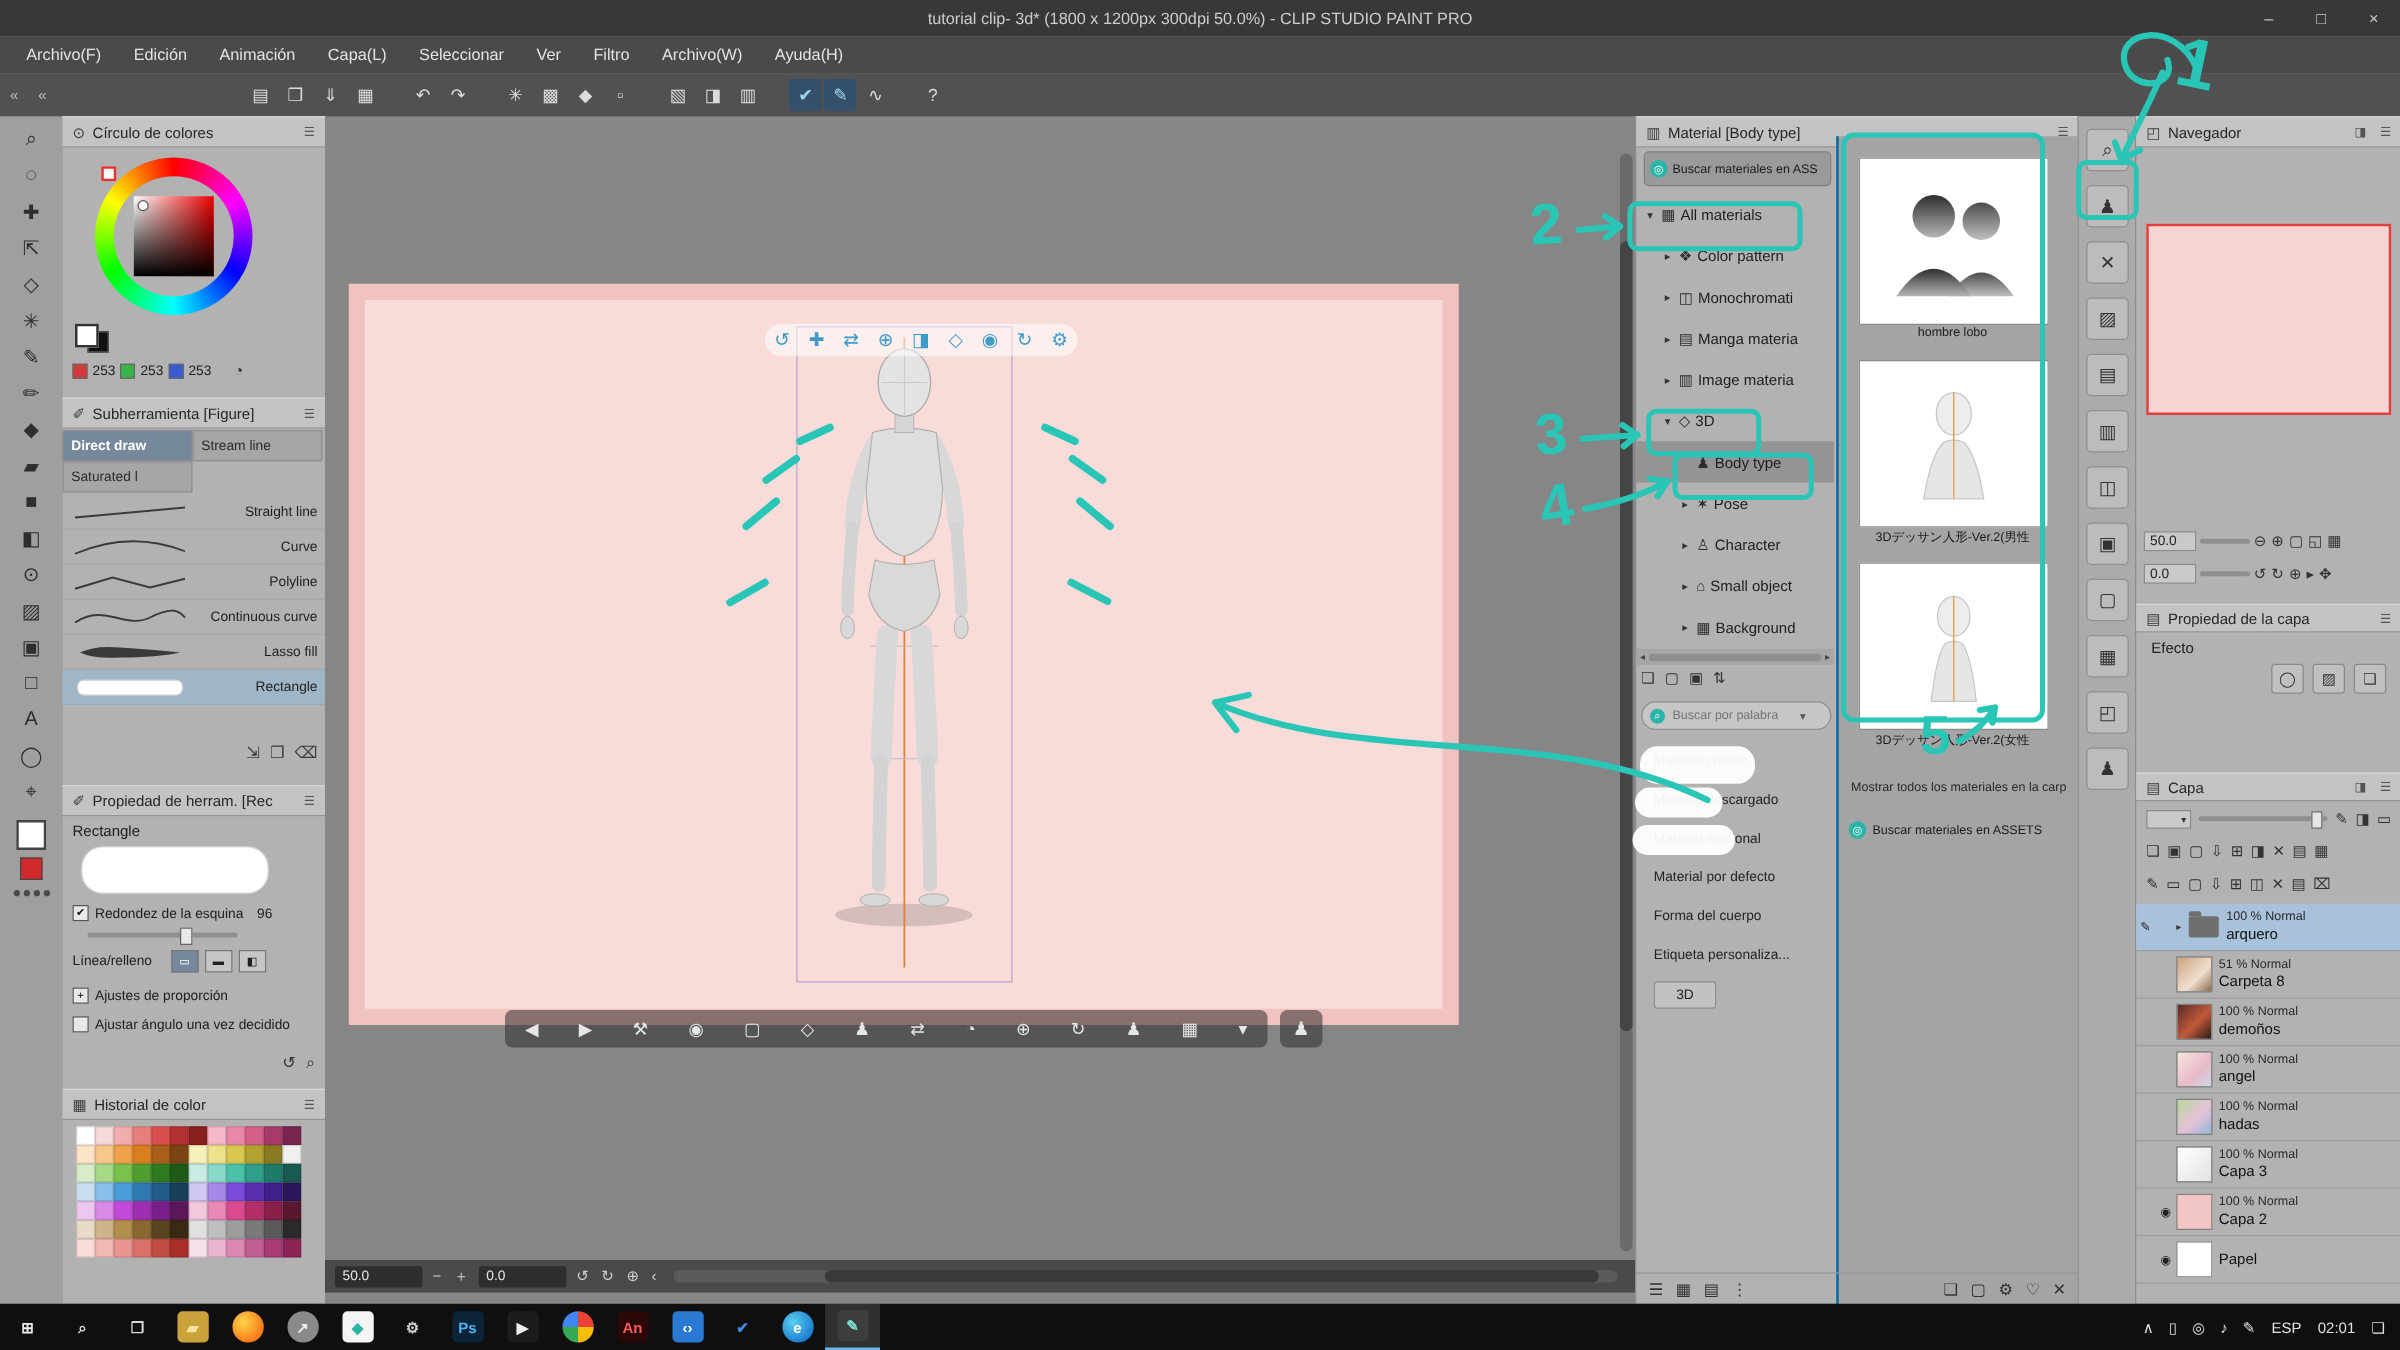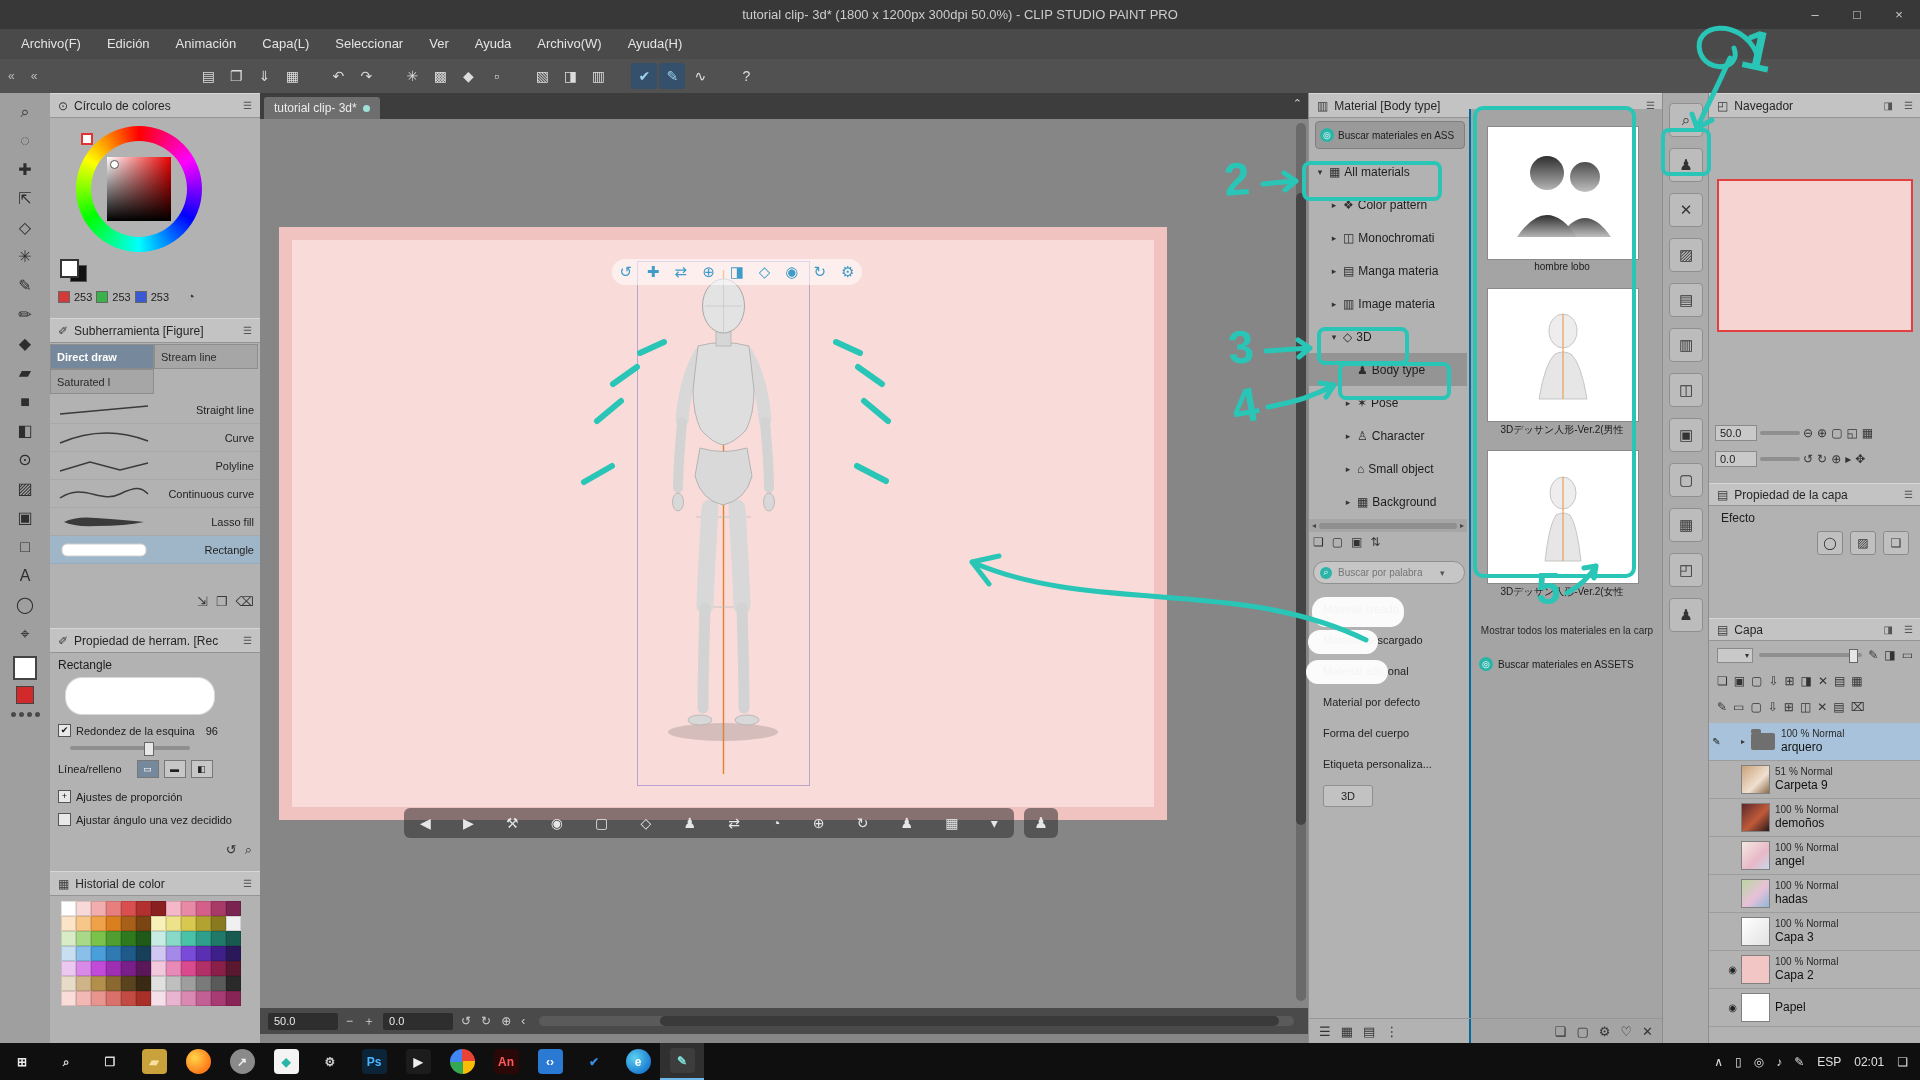--- a/index.html
+++ b/index.html
@@ -185,21 +185,21 @@
   </div>
 
   <div class="abs" id="menubar">
       <span id="menu-items" style="display:flex">
         <span class="menu-item">Archivo(F)</span>
         <span class="menu-item">Edición</span>
         <span class="menu-item">Animación</span>
         <span class="menu-item">Capa(L)</span>
         <span class="menu-item">Seleccionar</span>
         <span class="menu-item">Ver</span>
-        <span class="menu-item">Ayuda</span>
+        <span class="menu-item">Filtro</span>
         <span class="menu-item">Archivo(W)</span>
         <span class="menu-item">Ayuda(H)</span>
       </span>
     </div>
 
   <div class="abs" id="toolbar">
     <span class="tchev">«</span>
     <span class="tchev">«</span>
     <div id="tb-groups">
         <div class="tgroup">
@@ -491,27 +491,20 @@
           <div class="chcell" style="background: rgb(232, 180, 207);"></div>
           <div class="chcell" style="background: rgb(217, 137, 178);"></div>
           <div class="chcell" style="background: rgb(194, 95, 148);"></div>
           <div class="chcell" style="background: rgb(168, 58, 116);"></div>
           <div class="chcell" style="background: rgb(138, 36, 86);"></div>
         </div>
     </div>
   </div>
 
   <div class="abs" id="canvasarea">
-    <div id="tabbar">
-      <div id="tab">
-        <span>tutorial clip- 3d*</span>
-        <span class="tabdot"></span>
-      </div>
-      <span id="collapse-top">⌃</span>
-    </div>
 
     <div id="pink-outer">
       <div id="pink-inner"></div>
     </div>
 
     <div id="figure-box">
       <svg width="171" height="523" viewBox="0 0 171 523">
         <ellipse cx="85" cy="470" rx="55" ry="9" fill="rgba(80,80,80,0.22)"></ellipse>
         <line x1="85.5" y1="8" x2="85.5" y2="512" stroke="#e08030" stroke-width="1.4"></line>
         <line x1="56" y1="150" x2="115" y2="150" stroke="#bdbdbd" stroke-width="0.8"></line>
@@ -849,21 +842,21 @@
             <div class="lop">100 % Normal</div>
             <div class="lname">arquero</div>
           </div>
         </div>
         <div class="lrow">
           <div class="lc1"></div>
           <div class="lc2"></div>
           <div class="lthumb" style="background: linear-gradient(135deg, rgb(202, 162, 122), rgb(240, 224, 208) 60%, rgb(138, 106, 74));"></div>
           <div class="ltext">
             <div class="lop">51 % Normal</div>
-            <div class="lname">Carpeta 9</div>
+            <div class="lname">Carpeta 8</div>
           </div>
         </div>
         <div class="lrow">
           <div class="lc1"></div>
           <div class="lc2"></div>
           <div class="lthumb" style="background: linear-gradient(135deg, rgb(90, 42, 42), rgb(192, 90, 58) 55%, rgb(42, 26, 26));"></div>
           <div class="ltext">
             <div class="lop">100 % Normal</div>
             <div class="lname">demoños</div>
           </div>

